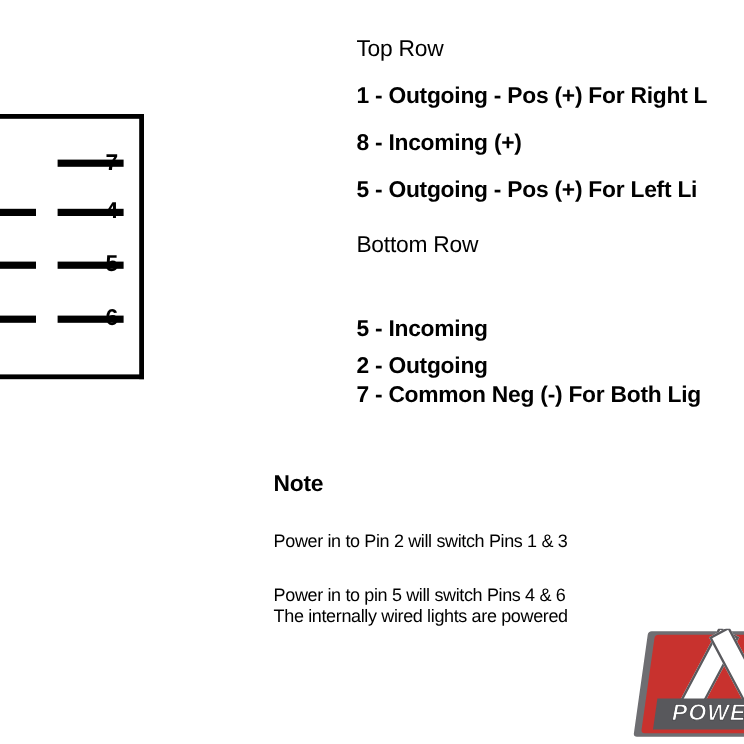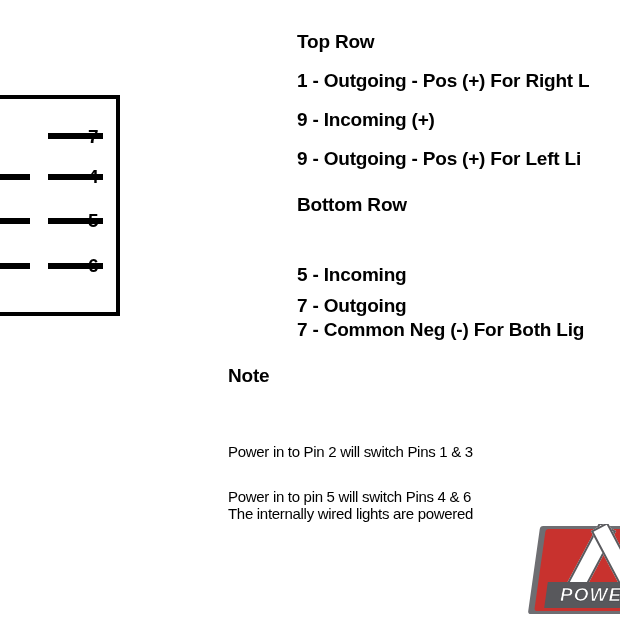--- a/index.html
+++ b/index.html
@@ -65,21 +65,21 @@
   .text-col {
     position: absolute;
     left: 297px;
     top: 0;
     width: 420px;
     height: 620px;
   }
   .section-head {
     position: absolute;
     font-size: 19px;
-    font-weight: bold;
+    font-weight: normal;
     white-space: nowrap;
     letter-spacing: -0.2px;
   }
   .pin-line {
     position: absolute;
     font-size: 19px;
     font-weight: bold;
     white-space: nowrap;
     letter-spacing: -0.2px;
   }
@@ -90,20 +90,21 @@
     left: 228px;
     top: 0;
     width: 430px;
   }
   .note-head {
     position: absolute;
     font-size: 19px;
     font-weight: bold;
     white-space: nowrap;
     letter-spacing: -0.2px;
+    margin-top: 28px;
   }
   .note-line {
     position: absolute;
     font-size: 15px;
     font-weight: normal;
     white-space: nowrap;
     letter-spacing: -0.3px;
     margin-top: 47px;
   }
 
@@ -200,27 +201,27 @@
     <div class="pin-label" style="top:72px;">4</div>
     <div class="pin-label" style="top:116px;">5</div>
     <div class="pin-label" style="top:161px;">6</div>
   </div>
 
   <div class="text-col">
 
     <div class="section-head" style="top:31px;">Top Row</div>
 
     <div class="pin-line" style="top:70px;">1 - Outgoing - Pos (+) For Right L</div>
-    <div class="pin-line" style="top:109px;">9 - Incoming (+)</div>
-    <div class="pin-line" style="top:148px;">9 - Outgoing - Pos (+) For Left Li</div>
+    <div class="pin-line" style="top:109px;">8 - Incoming (+)</div>
+    <div class="pin-line" style="top:148px;">5 - Outgoing - Pos (+) For Left Li</div>
 
     <div class="section-head" style="top:194px;text-align:center;">Bottom Row</div>
 
     <div class="pin-line" style="top:264px;">5 - Incoming</div>
-    <div class="pin-line" style="top:295px;">7 - Outgoing</div>
+    <div class="pin-line" style="top:295px;">2 - Outgoing</div>
     <div class="pin-line" style="top:319px;">7 - Common Neg (-) For Both Lig</div>
   </div>
 
   <div class="note-block">
     <div class="note-head" style="top:365px;">Note</div>
     <div class="note-line" style="top:396px;">Power in to Pin 2 will switch Pins 1 &amp; 3</div>
     <div class="note-line" style="top:441px;">Power in to pin 5 will switch Pins 4 &amp; 6</div>
     <div class="note-line" style="top:458px;">The internally wired lights are powered</div>
   </div>
 

